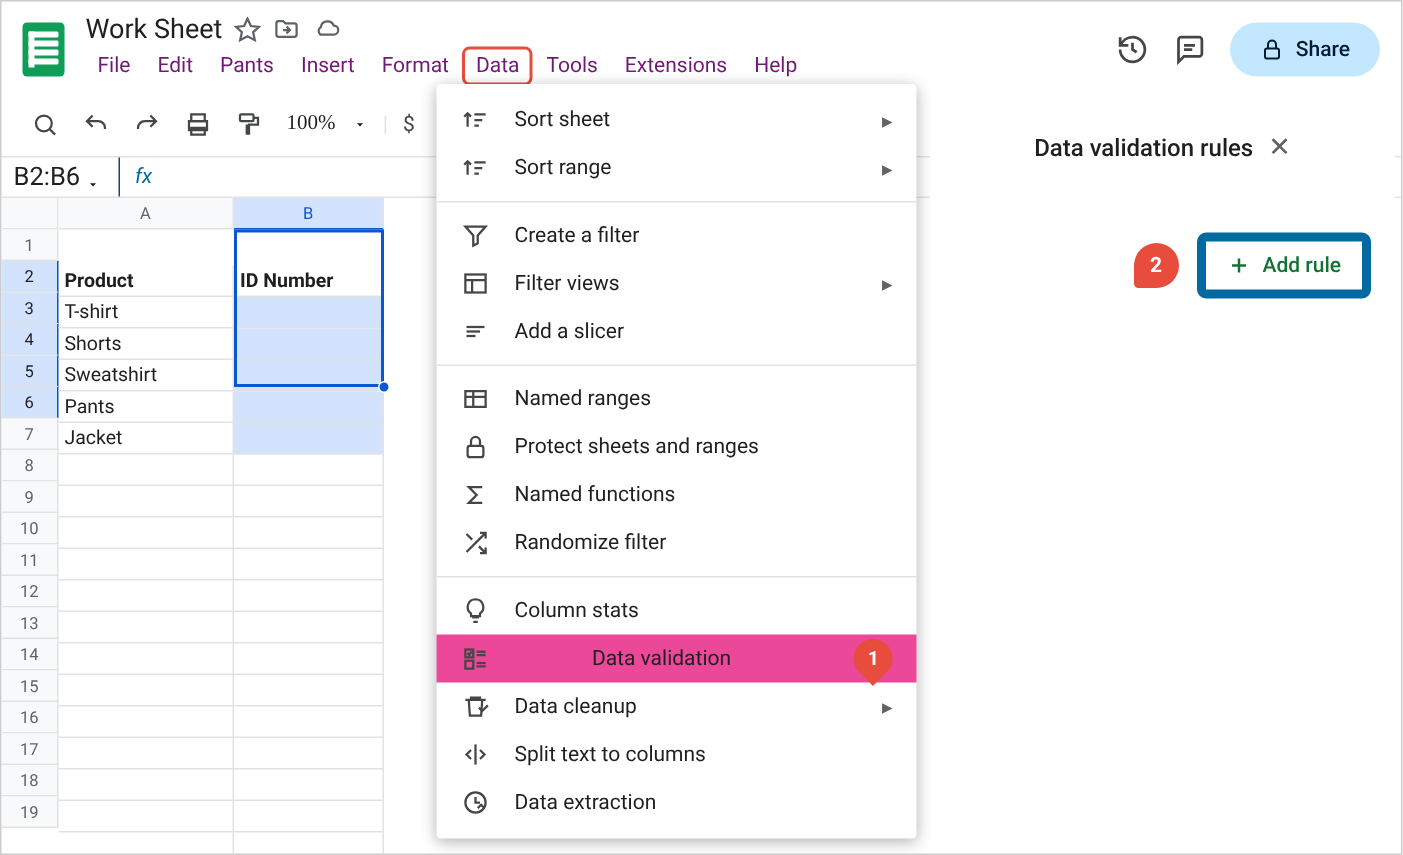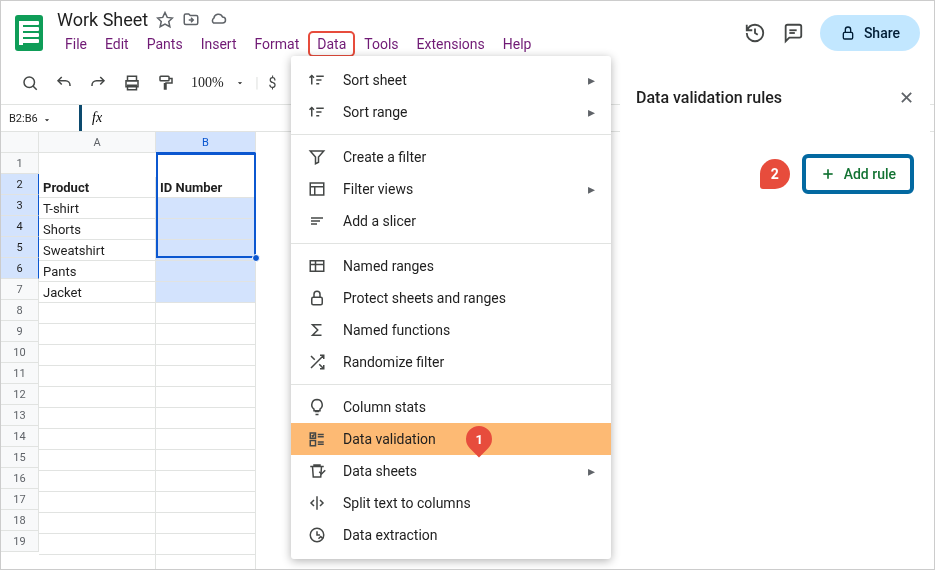--- a/index.html
+++ b/index.html
@@ -14,52 +14,52 @@
 .menubar { display: flex; gap: 2px; margin-top: 2px; }
 .menu-item { padding: 4px 8px; font-size: 14px; color: #701a75; border-radius: 4px; cursor: pointer; }
 .menu-item.active { outline: 2px solid #e74c3c; outline-offset: -1px; }
 .right-actions { margin-left: auto; display: flex; align-items: center; gap: 16px; }
 .icon-btn { color: #444746; cursor: pointer; display:inline-flex;}
 .share-btn { background: #c2e7ff; color: #001d35; padding: 10px 20px; border-radius: 26px; display: flex; align-items: center; gap: 8px; font-weight: 500; cursor: pointer; }
 .toolbar { display: flex; align-items: center; gap: 4px; padding: 6px 14px; margin-top:6px;}
 .toolbar .tb { padding: 6px; color: #444746; cursor: pointer; display:inline-flex; align-items:center; justify-content:center; border-radius:4px;}
 .zoom { display: flex; align-items: center; gap: 4px; padding: 4px 6px; font-family: Liberation Serif, serif; }
 .namebox-row { display: flex; align-items: center; border-top: 1px solid #e1e3e1; border-bottom: 1px solid #e1e3e1; height: 28px; padding-left: 8px; }
-.namebox { width: 70px; font-size: 11px; color: #1f1f1f; display:flex; align-items:flex-end; gap:4px;}
-.fx { font-style: italic; color: #000000; padding: 0 10px; border-left:3px solid #0c4a6e; height:100%; display:flex; align-items:center;font-family:Liberation Serif, serif;}
+.namebox { width: 70px; font-size: 17px; color: #1f1f1f; display:flex; align-items:flex-end; gap:4px;}
+.fx { font-style: italic; color: #0369a1; padding: 0 10px; border-left:1px solid #0c4a6e; height:100%; display:flex; align-items:center;}
 .sheet-area { position: relative; display: flex; }
 .rowhdrs { width: 38px; }
 .rowhdr { height: 21px; background: #f8f9fa; border-bottom: 1px solid #e1e3e1; border-right: 1px solid #e1e3e1; text-align: center; font-size: 11px; color: #5f6368; line-height: 21px; }
 .rowhdr.corner { background: #f8f9fa; }
 .rowhdr.sel { background: #d3e3fd; color:#1f1f1f; border-right:1px solid #0b57d0;}
 .colhdr { height: 21px; background: #f8f9fa; border-bottom: 1px solid #e1e3e1; border-right: 1px solid #e1e3e1; text-align: center; font-size: 11px; color: #5f6368; line-height: 21px; }
 .colhdr.sel { background: #d3e3fd; color:#0b57d0; border-bottom:1px solid #0b57d0;}
 .grid { position: relative; }
 .grid-row { display: flex; }
 .cell { height: 21px; border-bottom: 1px solid #e1e3e1; border-right: 1px solid #e1e3e1; padding: 0 4px; font-size: 13px; line-height: 21px; overflow: hidden; white-space: nowrap; }
 .colA { width: 117px; }
 .colB { width: 100px; }
 .bold { font-weight: 700; margin-top: 24px; }
 .selected-range { background: #d3e3fd; }
 .selection-outline { position:absolute; border:2px solid #0b57d0; pointer-events:none; left:117px; top:21px; width:100px; height:105px; }
 .selection-handle { position:absolute; width:8px; height:8px; background:#0b57d0; border:1px solid #fff; border-radius:50%; left:213px; top:122px;}
 .dropdown { position: absolute; top: 55px; left: 290px; width: 320px; background: #fff; border-radius: 3px; box-shadow: 0 2px 10px rgba(0,0,0,.3); padding: 8px 0; z-index: 10; }
 .dd-item { display: flex; align-items: center; padding: 6px 16px; gap: 16px; cursor: pointer; font-size: 14px; color: #1f1f1f; height:32px;}
-.dd-item.hover { background: #fdba74; }
+.dd-item.hover { background: #ec4899; justify-content: space-between; }
 .dd-sep { height: 1px; background: #e1e3e1; margin: 6px 0; }
 .dd-icon { width: 20px; color: #444746; display:inline-flex; justify-content:center;}
 .dd-arrow { margin-left: auto; color: #5f6368; }
 .callout { width: 26px; height: 26px; background: #e74c3c; color: #fff; border-radius: 50% 50% 50% 0; display: inline-flex; align-items: center; justify-content: center; font-weight: 700; font-size: 13px; transform: rotate(-45deg); margin-left: 14px; }
 .callout span { transform: rotate(45deg); }
 .sidepanel { position: absolute; right: 4px; top: 72px; width: 310px; background: #fff; padding: 14px 16px;}
-.sidepanel-header { display: flex; align-items: center; justify-content: space-between; gap: 10px; }
+.sidepanel-header { display: flex; align-items: center; justify-content: center; gap: 10px; }
 .sidepanel-title { font-size: 16px; font-weight: 500; }
 .close-x { color: #5f6368; cursor: pointer; font-size: 18px;}
 .addrule-row { display: flex; align-items: center; justify-content: flex-end; gap: 12px; margin-top: 46px; }
-.addrule-btn { border: 4px solid #0369a1; border-radius: 6px; padding: 8px 14px; display: flex; align-items: center; gap: 8px; color: #137333; font-weight: 500; cursor: pointer; }
+.addrule-btn { border: 6px solid #0369a1; border-radius: 6px; padding: 8px 14px; display: flex; align-items: center; gap: 8px; color: #137333; font-weight: 500; cursor: pointer; }
 .callout2 { width: 30px; height: 30px; background: #e74c3c; color: #fff; border-radius: 50% 50% 50% 3px; display: inline-flex; align-items: center; justify-content: center; font-weight: 700; transform: rotate(-0deg); position:relative;}
 .callout2::before{content:""; position:absolute; left:-6px; top:50%; transform:translateY(-50%); border:6px solid transparent; border-right-color:#e74c3c;}
 svg { display: block; }
 </style>
 </head>
 <body>
 
 <div class="header">
   <div class="logo"></div>
   <div style="flex:0 0 auto">
@@ -395,21 +395,21 @@
         <span>1</span>
       </span>
     </div>
     <div class="dd-item">
       <span class="dd-icon">
         <svg width="18" height="18" viewBox="0 0 24 24" fill="none" stroke="currentColor" stroke-width="2">
           <path d="M3 6h18M8 6V4h8v2M6 6l1 14h10l1-14"></path>
           <path d="M15 13l3 3 5-5"></path>
         </svg>
       </span>
-      <span>Data sheets</span>
+      <span>Data cleanup</span>
       <span class="dd-arrow">▸</span>
     </div>
     <div class="dd-item">
       <span class="dd-icon">
         <svg width="18" height="18" viewBox="0 0 24 24" fill="none" stroke="currentColor" stroke-width="2">
           <line x1="12" y1="3" x2="12" y2="21"></line>
           <polyline points="8 8 4 12 8 16"></polyline>
           <polyline points="16 8 20 12 16 16"></polyline>
         </svg>
       </span>

